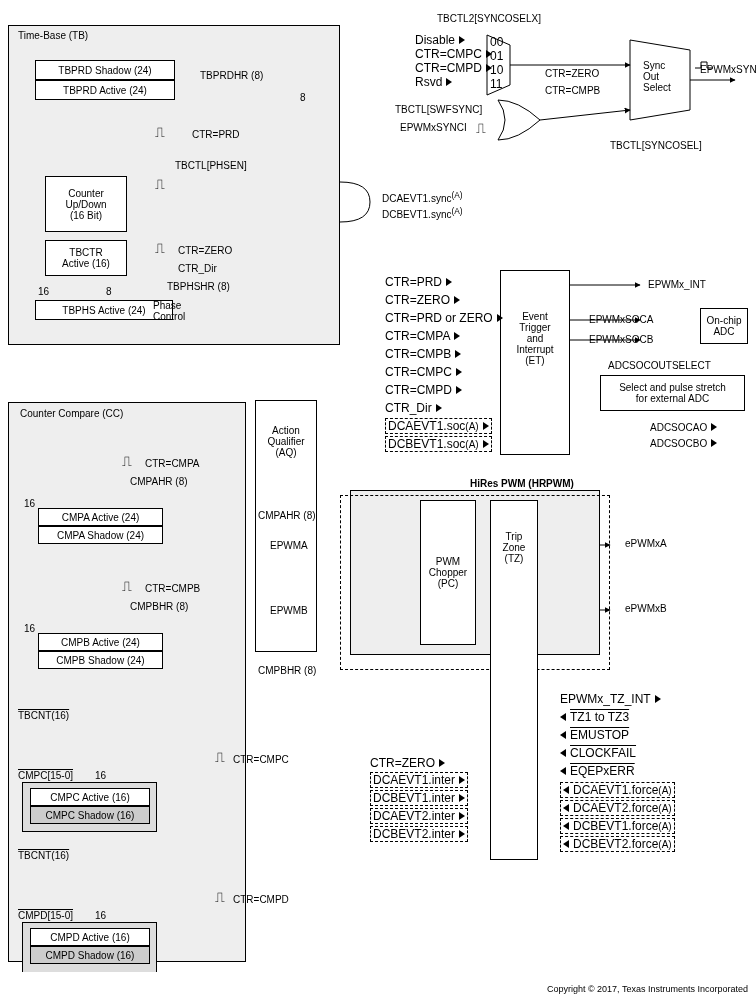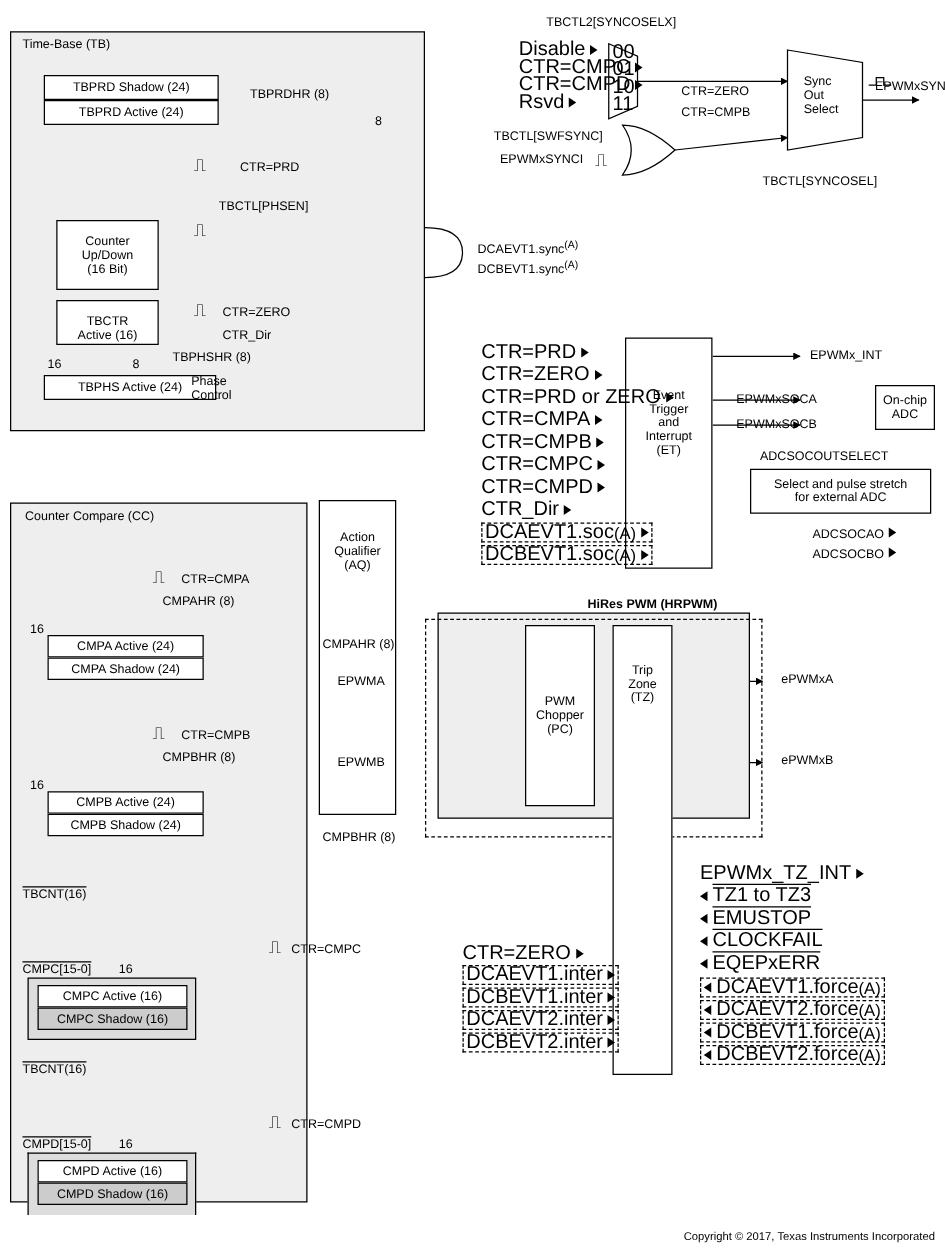--- a/index.html
+++ b/index.html
@@ -49,21 +49,21 @@
     box-sizing: border-box;
     display: flex;
     flex-direction: column;
     align-items: center;
     justify-content: flex-start;
     text-align: center;
     padding-top: 24px;
   }
   .port-col {
     position: absolute;
-    font-size: 16px;
+    font-size: 12px;
   }
   .port-col div {
     height: 18px;
     display: flex;
     align-items: center;
     white-space: nowrap;
   }
   .port-col-dashed div {
     border: 1px dashed #000;
     padding: 0 2px;
@@ -163,27 +163,27 @@
 <div class="label" style="left:200px; top:70px;">TBPRDHR (8)</div>
 <div class="label" style="left:300px; top:92px;">8</div>
 
 <div class="label" style="left:192px; top:129px;">CTR=PRD</div>
 <div class="pulse" style="left:155px; top:128px;">⎍</div>
 <div class="label" style="left:175px; top:160px;">TBCTL[PHSEN]</div>
 
 <div class="box" style="left:45px; top:176px; width:82px; height:56px; white-space:pre;"><span>Counter
 Up/Down
 (16 Bit)</span></div>
-<div class="box" style="left:45px; top:240px; width:82px; height:36px; white-space:pre;align-items:flex-end;"><span>TBCTR
+<div class="box" style="left:45px; top:240px; width:82px; height:36px; white-space:pre;"><span>TBCTR
 Active (16)</span></div>
 
 <div class="label" style="left:178px; top:245px;">CTR=ZERO</div>
 <div class="pulse" style="left:155px; top:244px;">⎍</div>
 <div class="label" style="left:178px; top:263px;">CTR_Dir</div>
-<div class="label" style="left:138px; top:281px;">TBPHSHR (8)</div>
+<div class="label" style="left:167px; top:281px;">TBPHSHR (8)</div>
 
 <div class="label" style="left:38px; top:286px;">16</div>
 <div class="label" style="left:106px; top:286px;">8</div>
 <div class="box" style="left:35px; top:300px; width:138px; height:20px;">TBPHS Active (24)</div>
 <div class="label" style="left:153px; top:300px; white-space:pre;"><span>Phase
 Control</span></div>
 <div class="pulse" style="left:155px; top:180px;">⎍</div>
 
 <div class="panel" style="left:8px; top:402px; width:238px; height:560px;"></div>
 <div class="panel-title" style="left:20px; top:408px;">Counter Compare (CC)</div>

